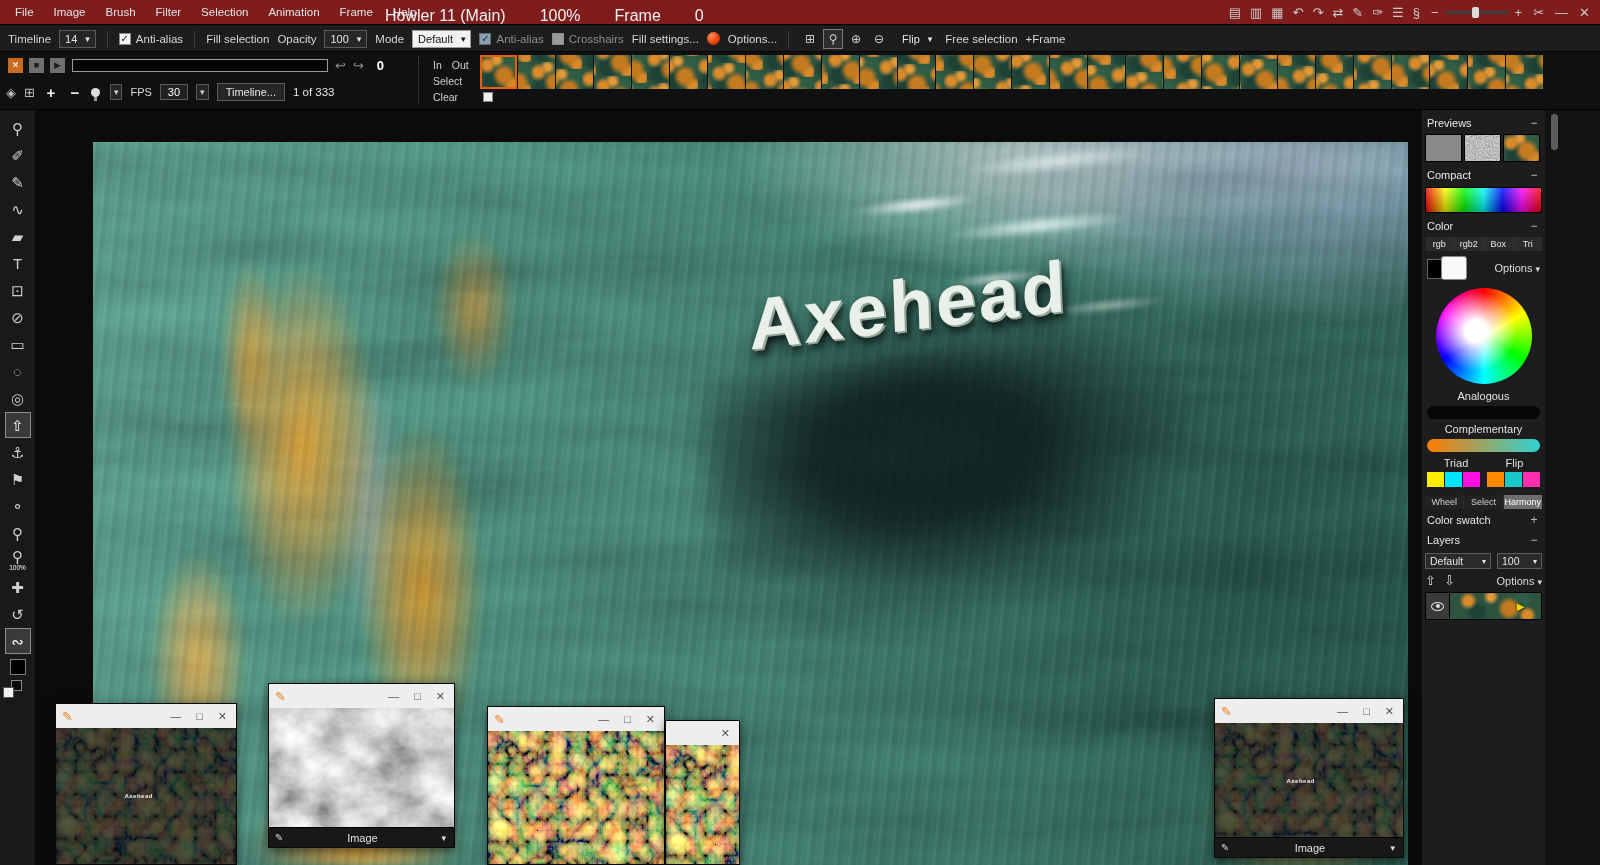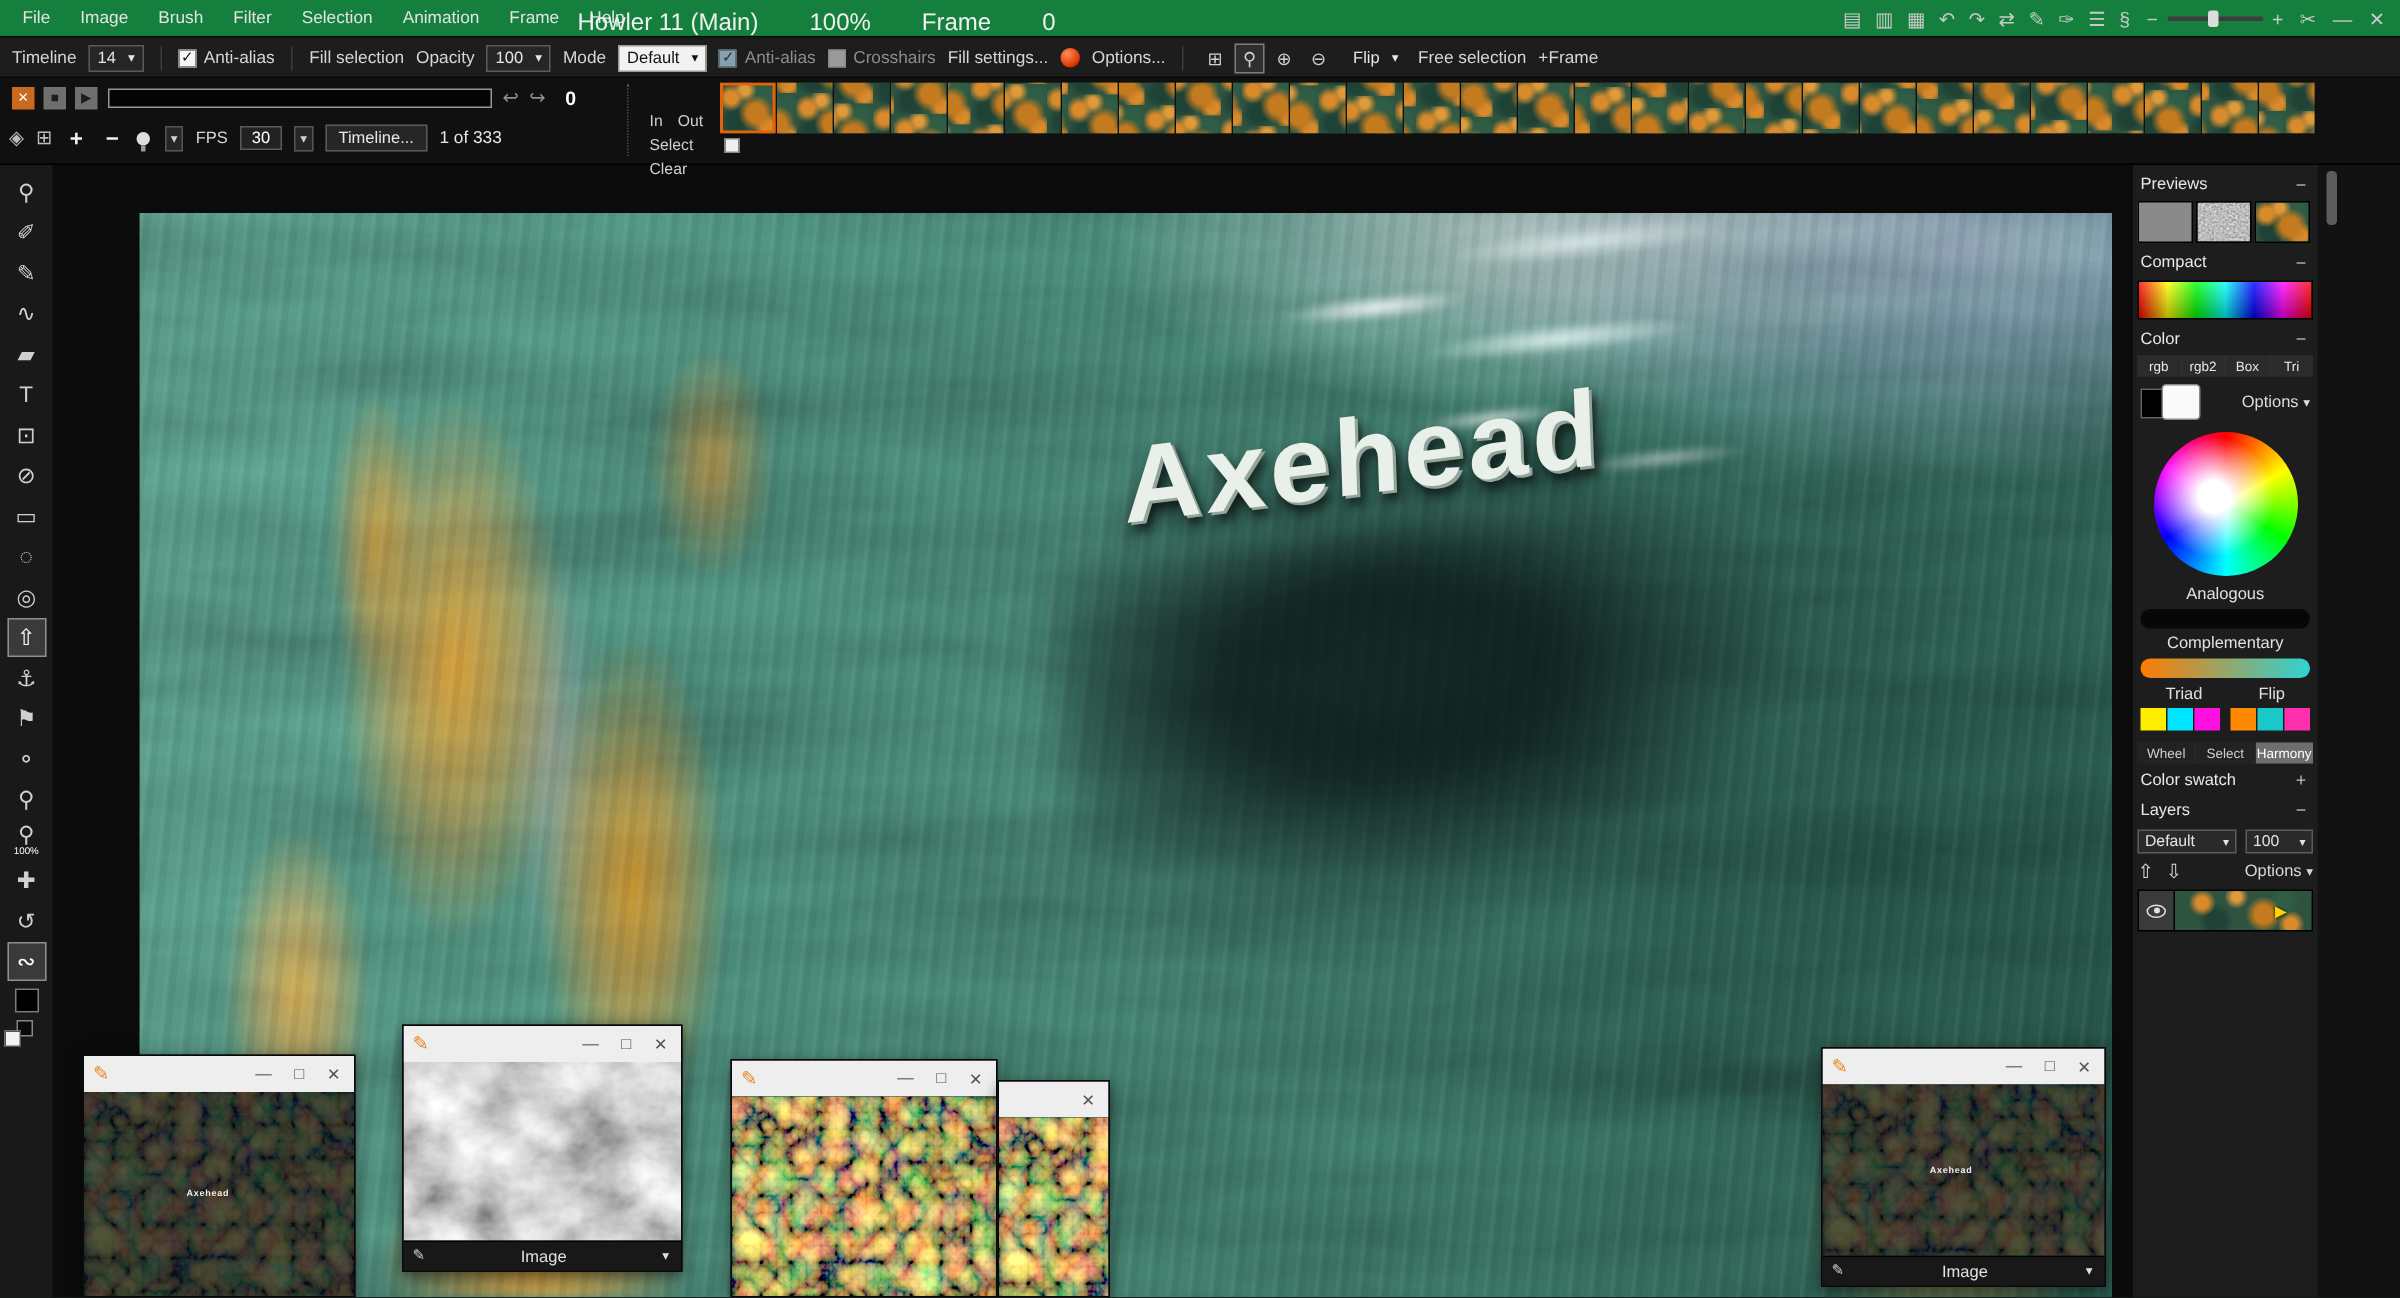--- a/index.html
+++ b/index.html
@@ -1,21 +1,21 @@
 <!DOCTYPE html>
 <html><head>
 <meta charset="utf-8">
 <style>
   *{box-sizing:border-box;margin:0;padding:0}
   html,body{width:1600px;height:865px;overflow:hidden;background:#0c0c0c;
     font-family:"Liberation Sans","DejaVu Sans",sans-serif;color:#d6d6d6}
   #app{position:relative;width:1600px;height:865px;background:#161616;overflow:hidden}
 
   
-  #titlebar{position:absolute;left:0;top:0;width:1600px;height:25px;background:#15803d;
+  #titlebar{position:absolute;left:0;top:0;width:1600px;height:25px;background:#7f1d1d;
     display:flex;align-items:center;border-bottom:1px solid #000;z-index:40}
   #menu{display:flex;gap:2px;padding-left:6px}
   .menu-item{padding:4px 9px;font-size:11.5px;color:#e3e3e3;cursor:default}
   #title-center{position:absolute;left:385px;top:0;height:25px;display:flex;align-items:flex-end;
     gap:34px;font-size:16px;color:#f0f0f0;white-space:nowrap}
   #tb-right{position:absolute;right:10px;top:0;height:25px;display:flex;align-items:center;gap:11px}
   #tb-icons{display:flex;gap:9px;align-items:center}
   .tb-icon{font-size:13px;color:#c9c9c9;line-height:25px}
   .tb-slider{display:flex;align-items:center;gap:6px;color:#c9c9c9;font-size:13px}
   .tb-slider .track{position:relative;width:64px;height:3px;background:#3d3d3d;border-radius:2px}
@@ -54,21 +54,21 @@
   #tl-row2{position:absolute;left:0;top:28px;height:24px;display:flex;align-items:center;gap:8px;padding-left:6px;font-size:11px}
   .tl-ico{color:#bdbdbd;font-size:13px}
   .pm-btn{color:#f0f0f0;font-size:15px;font-weight:bold;width:16px;text-align:center}
   .bulb{width:9px;height:9px;border-radius:50%;background:#ddd;position:relative;margin-right:2px}
   .bulb::after{content:"";position:absolute;left:3px;top:9px;width:3px;height:4px;background:#9a9a9a}
   .mini-dd-arr{font-size:9px;color:#cfcfcf;border:1px solid #555;background:#262626;padding:2px 3px}
   .fps-box{background:#222;border:1px solid #5a5a5a;color:#fff;padding:1px 7px;font-size:11px}
   .tl-btn{background:#262626;border:1px solid #5a5a5a;color:#e6e6e6;padding:2px 8px;font-size:11px}
   #tl-pos{color:#e6e6e6;font-size:11.5px}
   #tl-sep{position:absolute;left:418px;top:4px;height:48px;border-left:1px dotted #4a4a4a}
-  #inout{position:absolute;left:433px;top:21px;font-size:10.5px;color:#d0d0d0;line-height:16px}
+  #inout{position:absolute;left:433px;top:5px;font-size:10.5px;color:#d0d0d0;line-height:16px}
   #inout .row{display:flex;gap:10px}
   #clear-box{position:absolute;left:483px;top:40px;width:10px;height:10px;background:#f0f0f0;border:1px solid #888}
   #filmstrip{position:absolute;left:480px;top:3px;height:34px;display:flex;overflow:hidden;width:1068px}
   .frame,.fractal-css{background-color:#2e5440;background-image:
     radial-gradient(circle at 20% 30%,#d98a2b 0 4px,transparent 9px),
     radial-gradient(circle at 65% 60%,#c47a1f 0 6px,transparent 12px),
     radial-gradient(circle at 45% 15%,#e09a3a 0 3px,transparent 8px),
     radial-gradient(circle at 80% 25%,#2f5d45 0 5px,transparent 10px),
     radial-gradient(circle at 30% 75%,#1f4236 0 6px,transparent 12px),
     radial-gradient(circle at 85% 85%,#d98a2b 0 4px,transparent 9px)}

